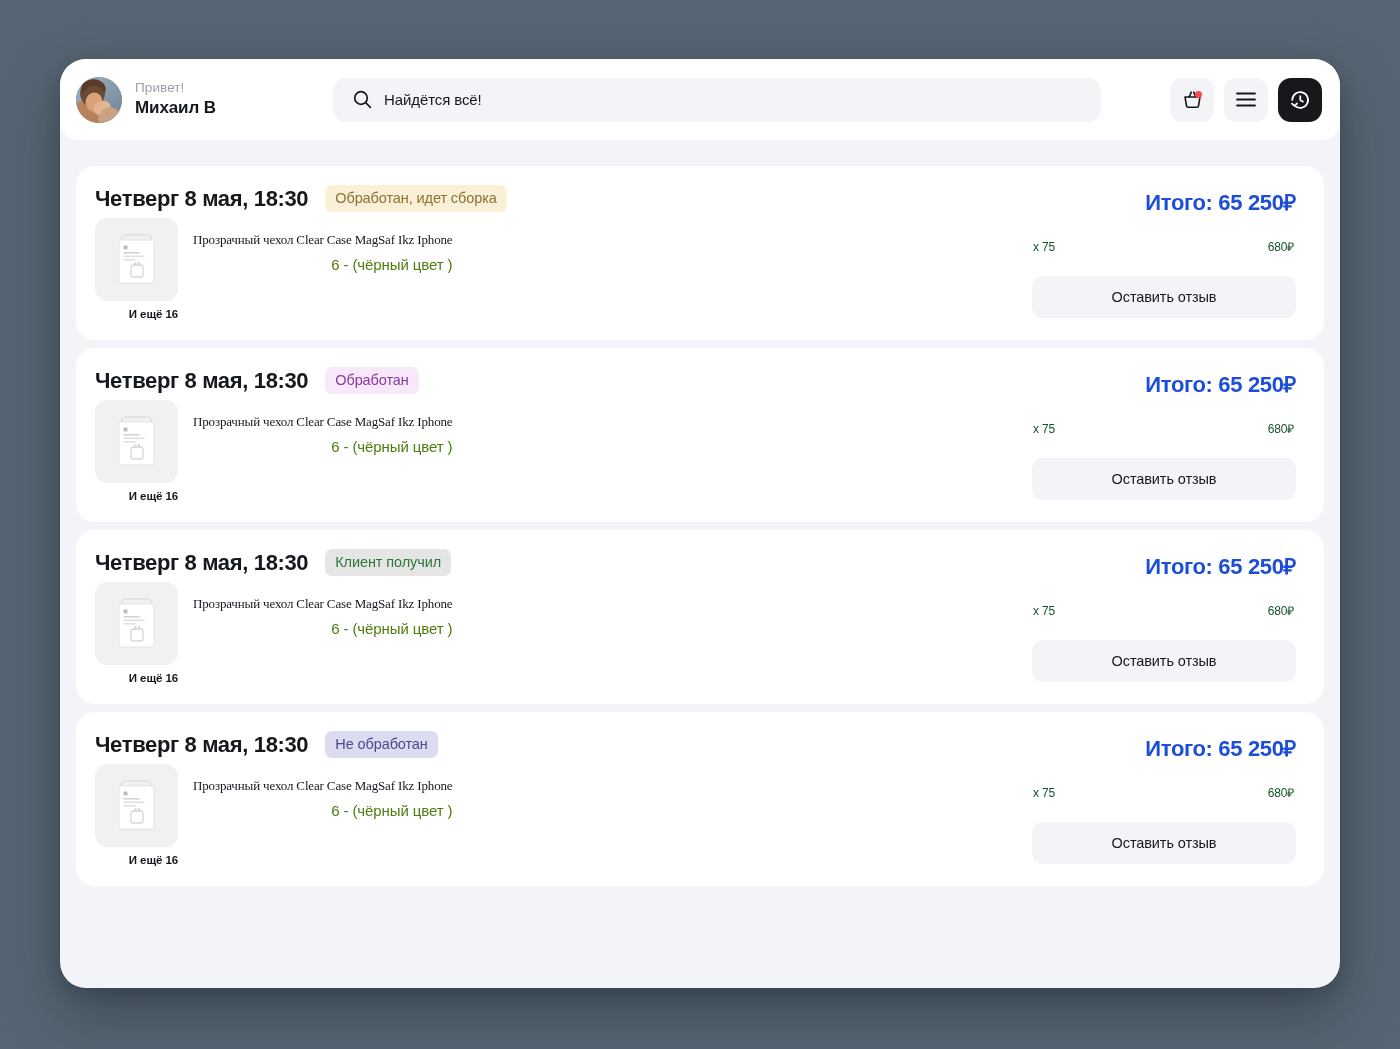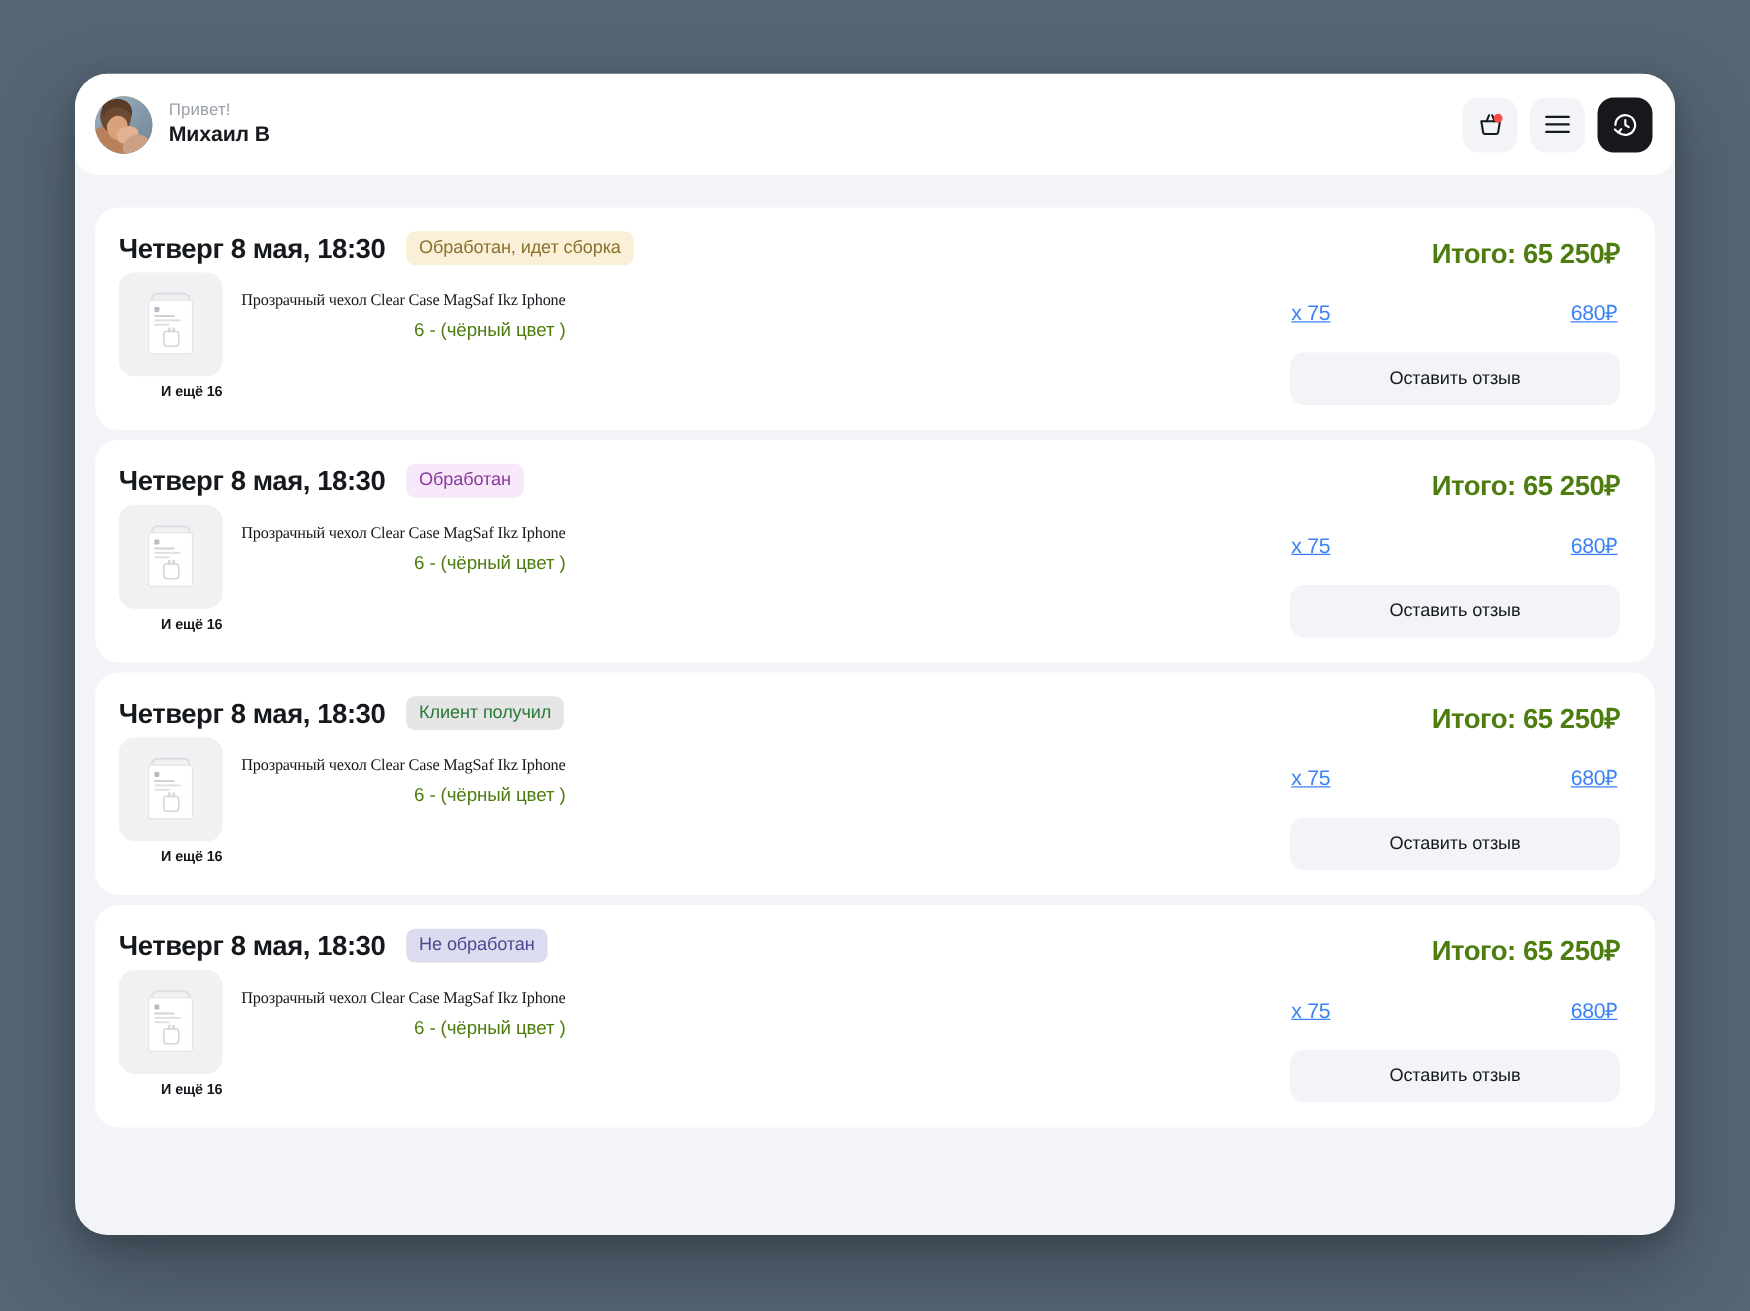--- a/index.html
+++ b/index.html
@@ -225,37 +225,36 @@
     flex: 0 0 264px;
     width: 264px;
     display: flex;
     flex-direction: column;
     align-items: stretch;
     padding-top: 1px;
   }
   .total {
     font-size: 22px;
     font-weight: 700;
-    color: #4d7c0f;
+    color: #1d4ed8;
     text-align: right;
     letter-spacing: -.35px;
     white-space: nowrap;
   }
   .qty-row {
     display: flex;
     justify-content: space-between;
     align-items: baseline;
     margin-top: 22px;
     padding: 0 2px 0 1px;
   }
   .qty, .unit-price {
-    font-size: 17px;
-    color: #3b82f6;
+    font-size: 12px;
+    color: #14532d;
     letter-spacing: -.2px;
-    text-decoration: underline;
   }
   .review-btn {
     margin-top: 21px;
     height: 42px;
     border-radius: 11px;
     background: #f3f4f8;
     border: 0;
     font-family: "Liberation Sans", sans-serif;
     font-size: 14.5px;
     color: #15181d;
@@ -292,20 +291,27 @@
             <ellipse cx="33" cy="40" rx="11" ry="9" fill="#caa183" transform="rotate(-25 33 40)"></ellipse>
           </g>
         </svg>
       </div>
       <div class="user-text">
         <div class="greeting">Привет!</div>
         <div class="username">Михаил В</div>
       </div>
     </div>
 
+    <div class="search">
+      <svg width="19" height="19" viewBox="0 0 19 19" fill="none">
+        <circle cx="8" cy="8" r="6.3" stroke="#15181d" stroke-width="1.7"></circle>
+        <path d="M12.7 12.7L17.3 17.3" stroke="#15181d" stroke-width="1.7" stroke-linecap="round"></path>
+      </svg>
+      <input class="search-input" type="text" placeholder="Найдётся всё!" style="">
+    </div>
 
     <div class="actions">
 
       <button class="icon-btn">
         <svg width="21" height="21" viewBox="0 0 22 22" fill="none">
           <path d="M3.2 8.4h15.6l-1.5 9.2a1.8 1.8 0 0 1-1.8 1.5H6.5a1.8 1.8 0 0 1-1.8-1.5L3.2 8.4z" stroke="#15181d" stroke-width="1.7" stroke-linejoin="round"></path>
           <path d="M7.6 8.4l2.1-5.1M14.4 8.4l-2.1-5.1" stroke="#15181d" stroke-width="1.7" stroke-linecap="round"></path>
         </svg>
         <span class="badge-dot"></span>
       </button>

